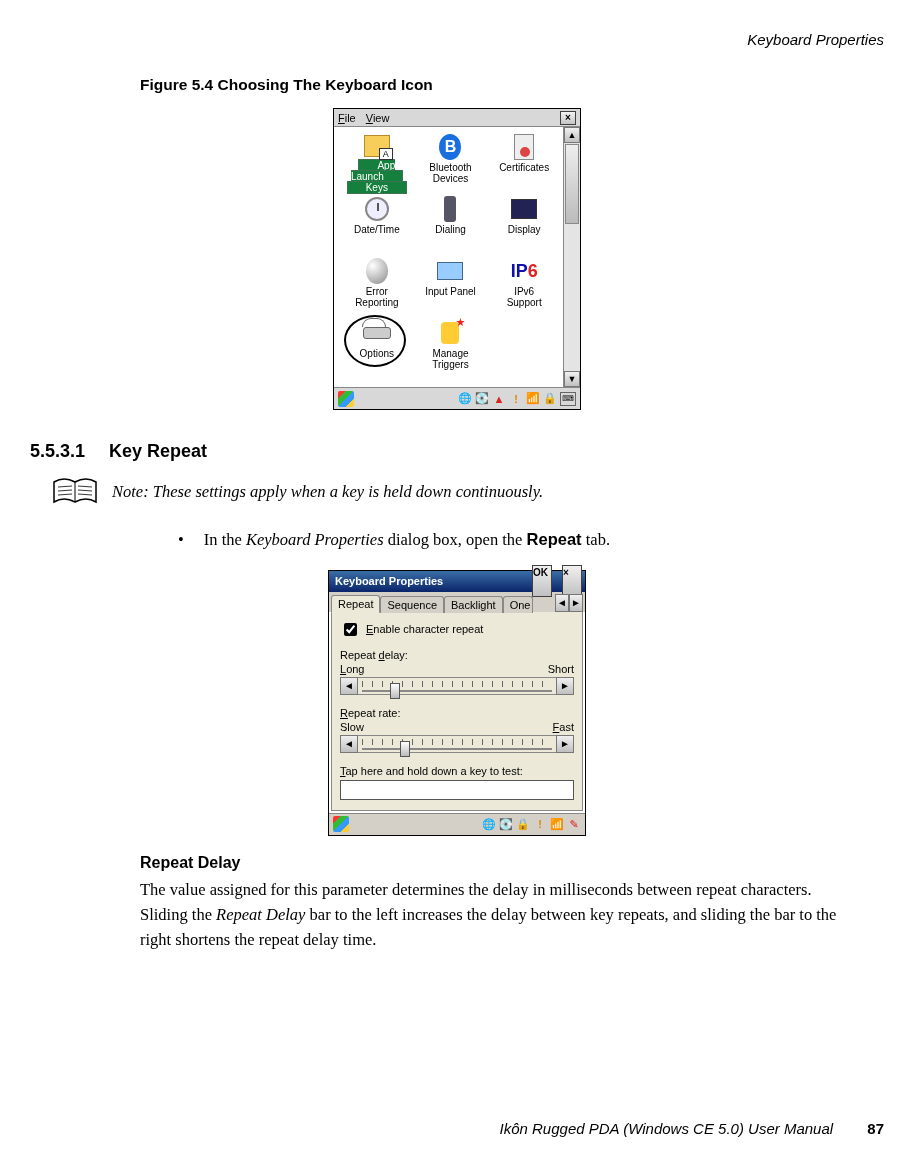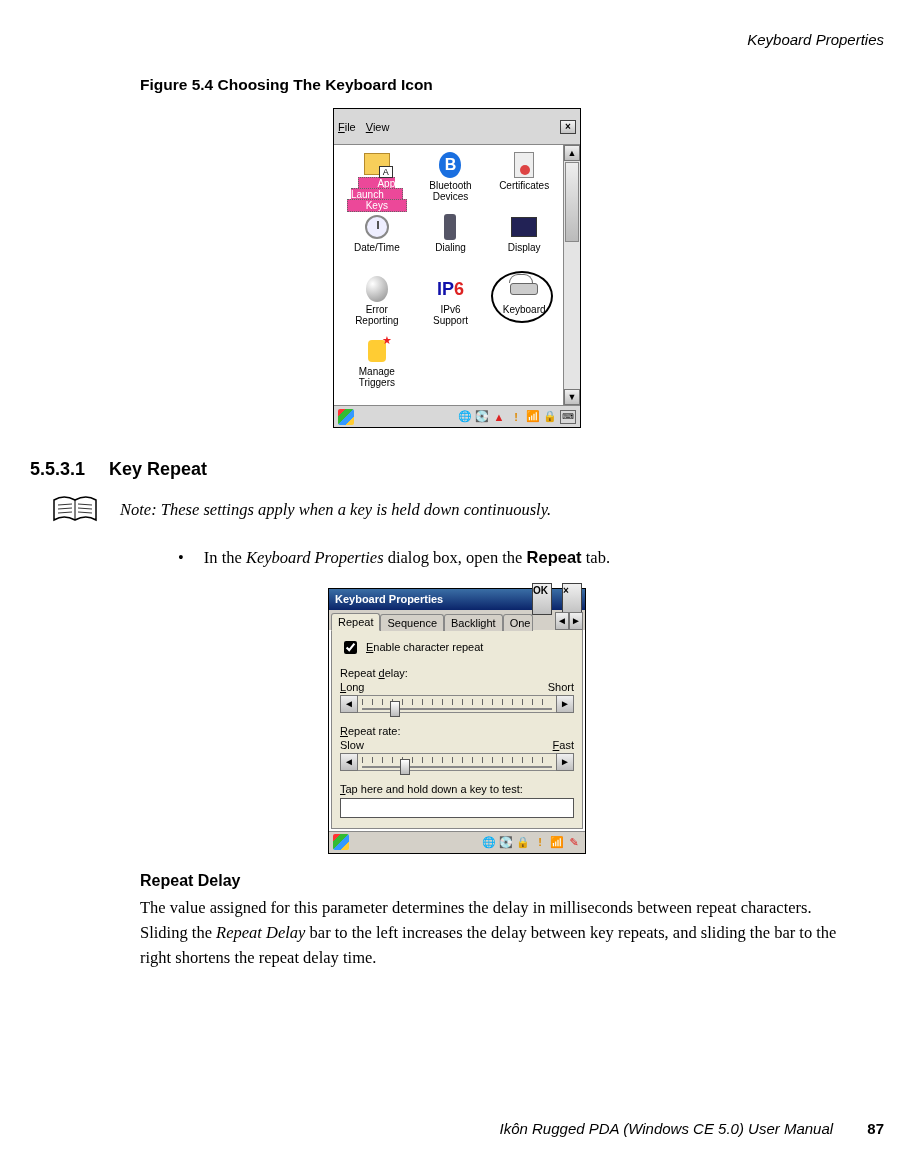--- a/index.html
+++ b/index.html
@@ -26,21 +26,21 @@
     font-weight: 600;
     margin: 12px 0 14px 110px;
   }
   .figure-center { text-align: center; }
   .sec-heading {
     font-size: 18px;
     font-weight: 700;
     margin: 30px 0 14px 0;
   }
   .sec-heading .num { margin-right: 24px; }
-  .note-row { display: flex; align-items: center; margin: 8px 0 22px 22px; gap: 8px; }
+  .note-row { display: flex; align-items: center; margin: 8px 0 22px 22px; }
   .book-icon svg { display: block; }
   .note-text { font-style: italic; font-size: 16.5px; font-family: Georgia, "Times New Roman", serif; margin-left: 14px; }
   .bullet-row { display:flex; margin: 8px 0 16px 148px; font-size: 16.5px; font-family: Georgia, "Times New Roman", serif; align-items:flex-start; }
   .bullet-row .dot { margin-right: 20px; }
   .bullet-row em { font-style: italic; }
   .bullet-row b { font-family: "Segoe UI", Arial, sans-serif; font-weight:700; font-style:normal; }
   .sub-heading { font-weight: 700; font-size: 16px; margin: 18px 0 6px 110px; }
   .body-text { font-size: 16.5px; font-family: Georgia, "Times New Roman", serif; line-height: 1.5; margin: 0 26px 0 110px; }
   .body-text em { font-style: italic; }
   .footer {
@@ -56,21 +56,21 @@
   
   .cp-window {
     display:inline-block;
     width: 248px;
     border: 1px solid #000;
     text-align: left;
     font-family: Tahoma, Arial, sans-serif;
     background:#fff;
   }
   .cp-menubar {
-    height: 36px;
+    height: 18px;
     background: #d8d8d8;
     border-bottom: 1px solid #888;
     display:flex;
     align-items:center;
     padding: 0 4px;
     font-size: 11px;
   }
   .cp-menubar .mitem { margin-right: 10px; }
   .cp-menubar .mitem u { text-decoration: underline; }
   .cp-menubar .close {
@@ -90,21 +90,21 @@
     grid-template-columns: repeat(3, 1fr);
     grid-auto-rows: 62px;
     align-content:start;
     padding: 4px 2px 4px 6px;
     font-size: 10px;
     text-align:center;
   }
   .cp-item { display:flex; flex-direction:column; align-items:center; justify-content:flex-start; padding-top:2px; }
   .cp-item .ico { width:30px; height:28px; display:flex; align-items:center; justify-content:center; }
   .cp-item .lbl { line-height: 1.1; margin-top: 1px; }
-  .cp-item.selected .lbl-inner { background:#ec4899; color:#fff; padding:0 18px; border:1px dotted #666; }
+  .cp-item.selected .lbl-inner { background:#15803d; color:#fff; padding:0 18px; border:1px dotted #666; }
   .cp-item.circled { position: relative; }
   .cp-item.circled::after {
     content:"";
     position:absolute;
     left: 4px; top: -2px;
     width: 58px; height: 48px;
     border: 2.5px solid #000;
     border-radius: 50% 50% 50% 50% / 48% 48% 52% 52%;
   }
   .cp-scroll {
@@ -362,33 +362,41 @@
             <div class="ico">
               <div class="ico-error"></div>
             </div>
             <div class="lbl">
               <div>Error</div>
               <div>Reporting</div>
             </div>
           </div>
           <div class="cp-item">
             <div class="ico">
+              <div class="ico-input"></div>
+            </div>
+            <div class="lbl">
+              <div>Input Panel</div>
+            </div>
+          </div>
+          <div class="cp-item">
+            <div class="ico">
               <span class="ico-ipv6">IP<span style="color:#d22">6</span></span>
             </div>
             <div class="lbl">
               <div>IPv6</div>
               <div>Support</div>
             </div>
           </div>
           <div class="cp-item circled">
             <div class="ico">
               <div class="ico-kbd"></div>
             </div>
             <div class="lbl">
-              <div>Keyboard</div>
+              <div>Options</div>
             </div>
           </div>
           <div class="cp-item">
             <div class="ico">
               <div class="ico-trigger"></div>
             </div>
             <div class="lbl">
               <div>Manage</div>
               <div>Triggers</div>
             </div>

